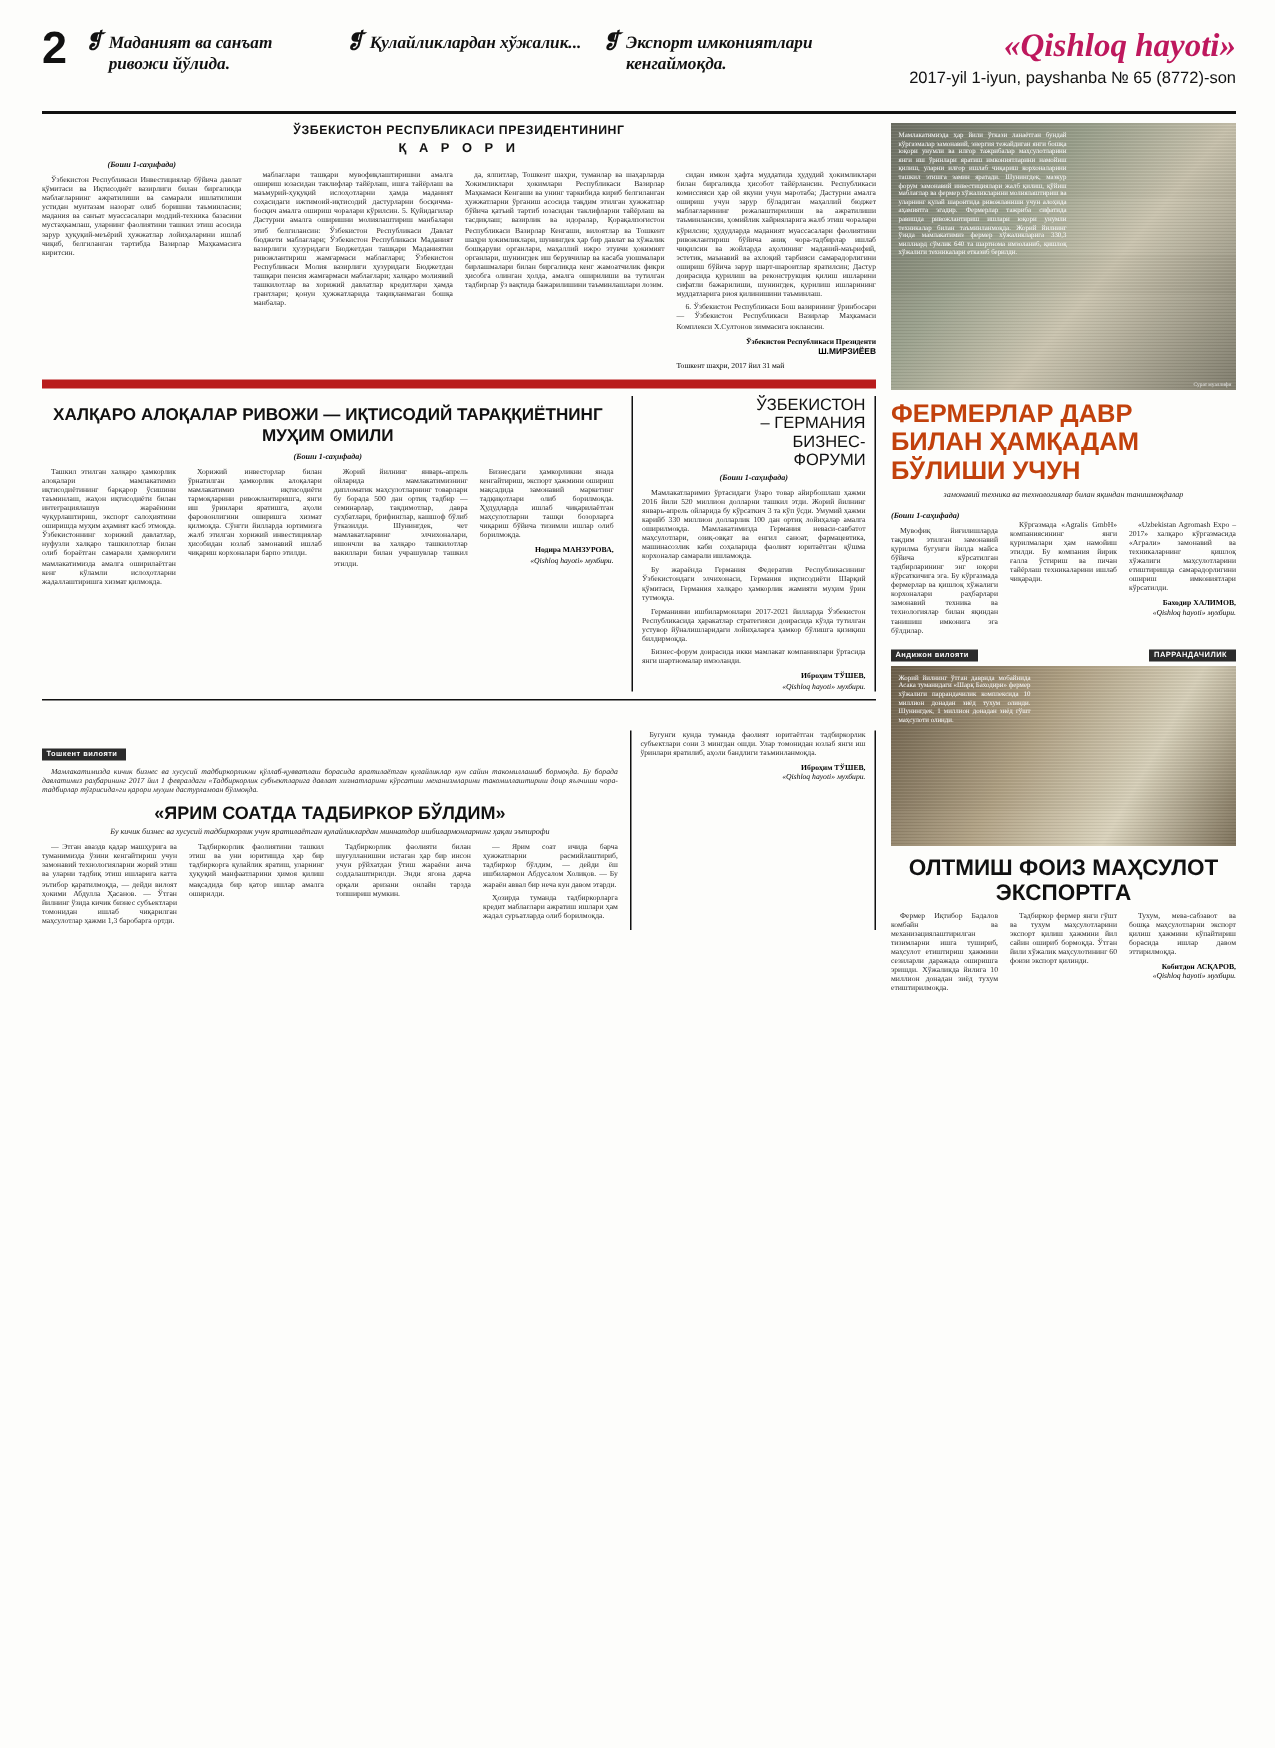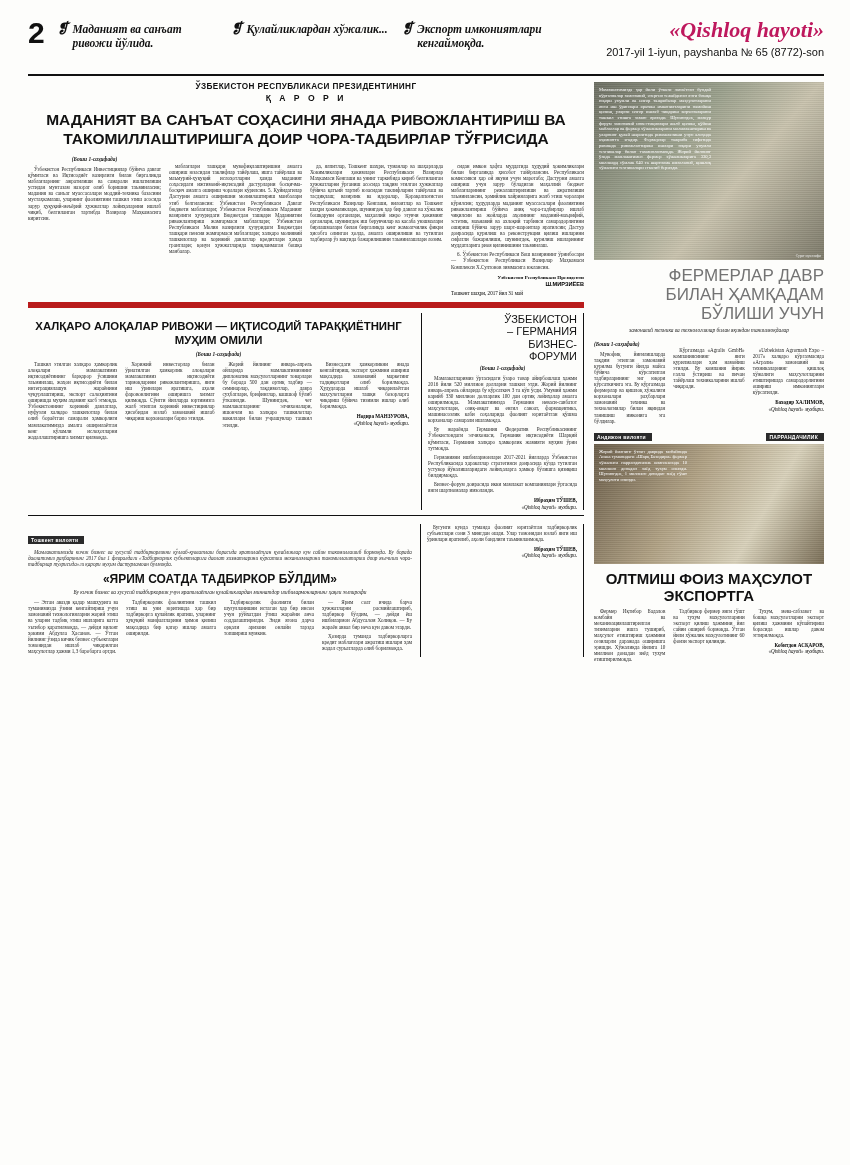--- a/index.html
+++ b/index.html
@@ -60,21 +60,21 @@
   .byline{text-align:right;font-size:5.1px;line-height:6.2px;font-style:italic;margin-top:4px;}
   .byline b{font-style:normal;}
 
   
   .imgA{background:linear-gradient(130deg,#6d6f63 0%,#9aa08c 35%,#c9c3ae 60%,#7d7a6a 100%);}
   .imgD{background:linear-gradient(120deg,#6b5e4a 0%,#b0a184 40%,#d9d2bb 70%,#7a6e57 100%);}
   .grain{position:absolute;inset:0;background:
      repeating-linear-gradient(0deg,rgba(255,255,255,.05) 0 1px,rgba(0,0,0,.05) 1px 2px);}
   .quoted{font-family:"Liberation Sans",sans-serif;font-weight:bold;text-align:center;font-size:12px;color:#111;margin:4px 0 3px;}
 
-  .ftitle{font-family:"Liberation Sans",sans-serif;font-weight:normal;font-size:17px;line-height:19px;text-align:right;color:#737373;}
+  .ftitle{font-family:"Liberation Sans",sans-serif;font-weight:bold;font-size:17px;line-height:19px;text-align:left;color:#c2410c;}
   .ftitle2{font-family:"Liberation Sans",sans-serif;font-weight:bold;font-size:15px;line-height:17px;text-align:center;color:#111;}
 </style>
 </head>
 <body>
 
 <div id="page">
  <div class="pg-inner">
 
   <div class="masthead">
     <div class="pagenum">2</div>
@@ -100,21 +100,20 @@
 
   <div class="body-wrap">
 
     <div class="left-col">
 
       <div style="border-bottom:6px solid #b91c1c;padding-bottom:5px;">
         <div class="decree-head">
           <div>ЎЗБЕКИСТОН РЕСПУБЛИКАСИ ПРЕЗИДЕНТИНИНГ</div>
           <div class="l2">Қ А Р О Р И</div>
         </div>
-        <div class="decree-title">МАДАНИЯТ ВА САНЪАТ СОҲАСИНИ ЯНАДА РИВОЖЛАНТИРИШ ВА ТАКОМИЛЛАШТИРИШГА ДОИР ЧОРА-ТАДБИРЛАР ТЎҒРИСИДА</div>
         <div class="cols4" style="margin-top:2px;">
           <div>
             <div class="subhead">(Боши 1-саҳифада)</div>
             <div class="col-text">
                   <p>Ўзбекистон Республикаси Инвестициялар бўйича давлат қўмитаси ва Иқтисодиёт вазирлиги билан биргаликда маблағларнинг ажратилиши ва самарали ишлатилиши устидан мунтазам назорат олиб боришни таъминласин;
 мадания ва санъат муассасалари моддий-техника базасини мустаҳкамлаш, уларнинг фаолиятини ташкил этиш асосида зарур ҳуқуқий-меъёрий ҳужжатлар лойиҳаларини ишлаб чиқиб, белгиланган тартибда Вазирлар Маҳкамасига киритсин.</p>
                 </div>
           </div>
           <div>
                 <div class="col-text" style="margin-top:9px;">
@@ -198,21 +197,21 @@
             <p>Германияни ишбилармонлари 2017-2021 йилларда Ўзбекистон Республикасида ҳаракатлар стратегияси доирасида кўзда тутилган устувор йўналишларидаги лойиҳаларга ҳамкор бўлишга қизиқиш билдирмоқда.</p>
             <p>Бизнес-форум доирасида икки мамлакат компаниялари ўртасида янги шартномалар имзоланди.</p>
           </div>
           <div class="byline">
             <b>Иброҳим ТЎШЕВ,</b><br>
             <span>«Qishloq hayoti» мухбири.</span>
           </div>
         </div>
       </div>
 
-      <div style="margin-top:5px;border-top:1px solid #111;padding-top:8px;display:flex;gap:8px;">
+      <div style="margin-top:5px;border-top:1px solid #111;padding-top:20px;display:flex;gap:8px;">
         <div style="width:394px;">
           <div class="tagwrap">
             <span class="tag">Тошкент вилояти</span>
           </div>
           <div class="col-text" style="font-style:italic;font-size:5.2px;line-height:6.3px;">
             <p>Мамлакатимизда кичик бизнес ва хусусий тадбиркорликни қўллаб-қувватлаш борасида яратилаётган қулайликлар кун сайин такомиллашиб бормоқда. Бу борада давлатимиз раҳбарининг 2017 йил 1 февралдаги «Тадбиркорлик субъектларига давлат хизматларини кўрсатиш механизмларини такомиллаштириш доир яълчиши чора-тадбирлар тўғрисида»ги қарори муҳим дастурламоан бўлмоқда.</p>
           </div>
           <div class="quoted">«ЯРИМ СОАТДА ТАДБИРКОР БЎЛДИМ»</div>
           <div class="ital-lead">Бу кичик бизнес ва хусусий тадбиркорлик учун яратилаётган қулайликлардан миннатдор ишбилармонларнинг ҳақли эътирофи</div>
           <div class="cols4" style="margin-top:4px;">

